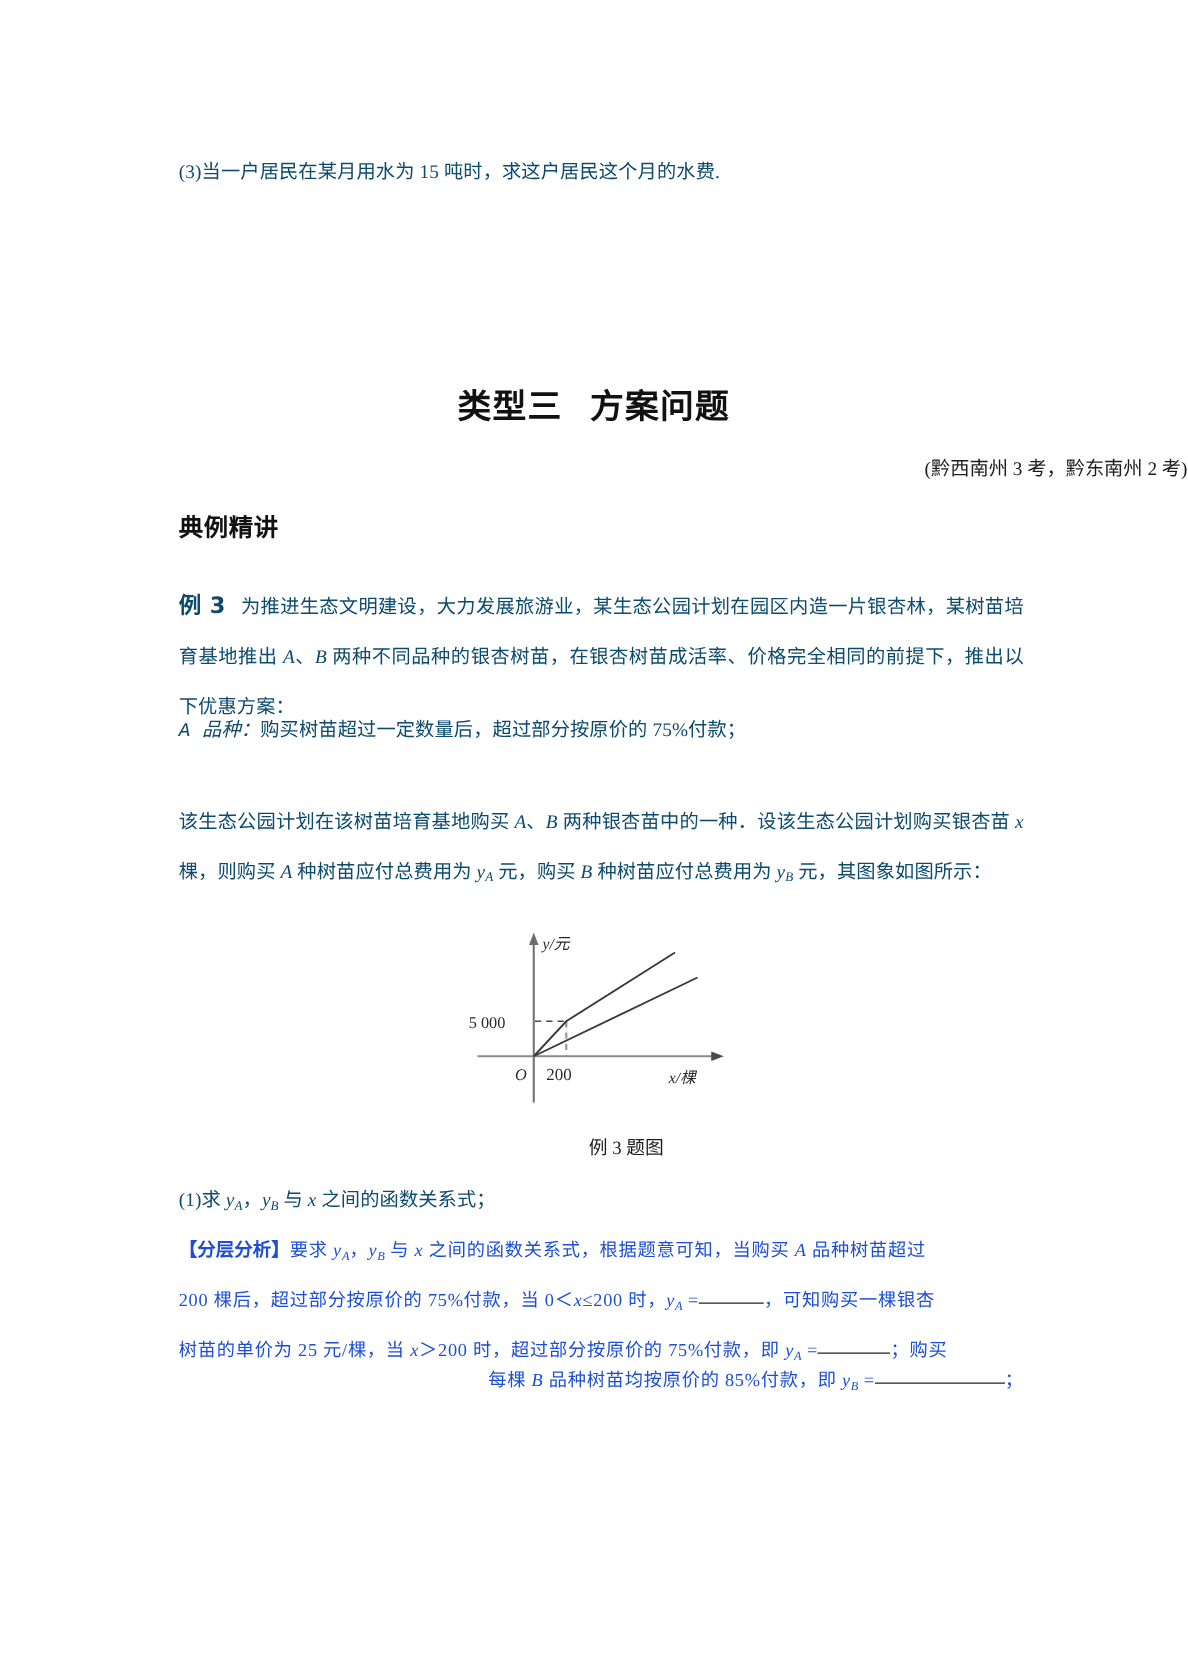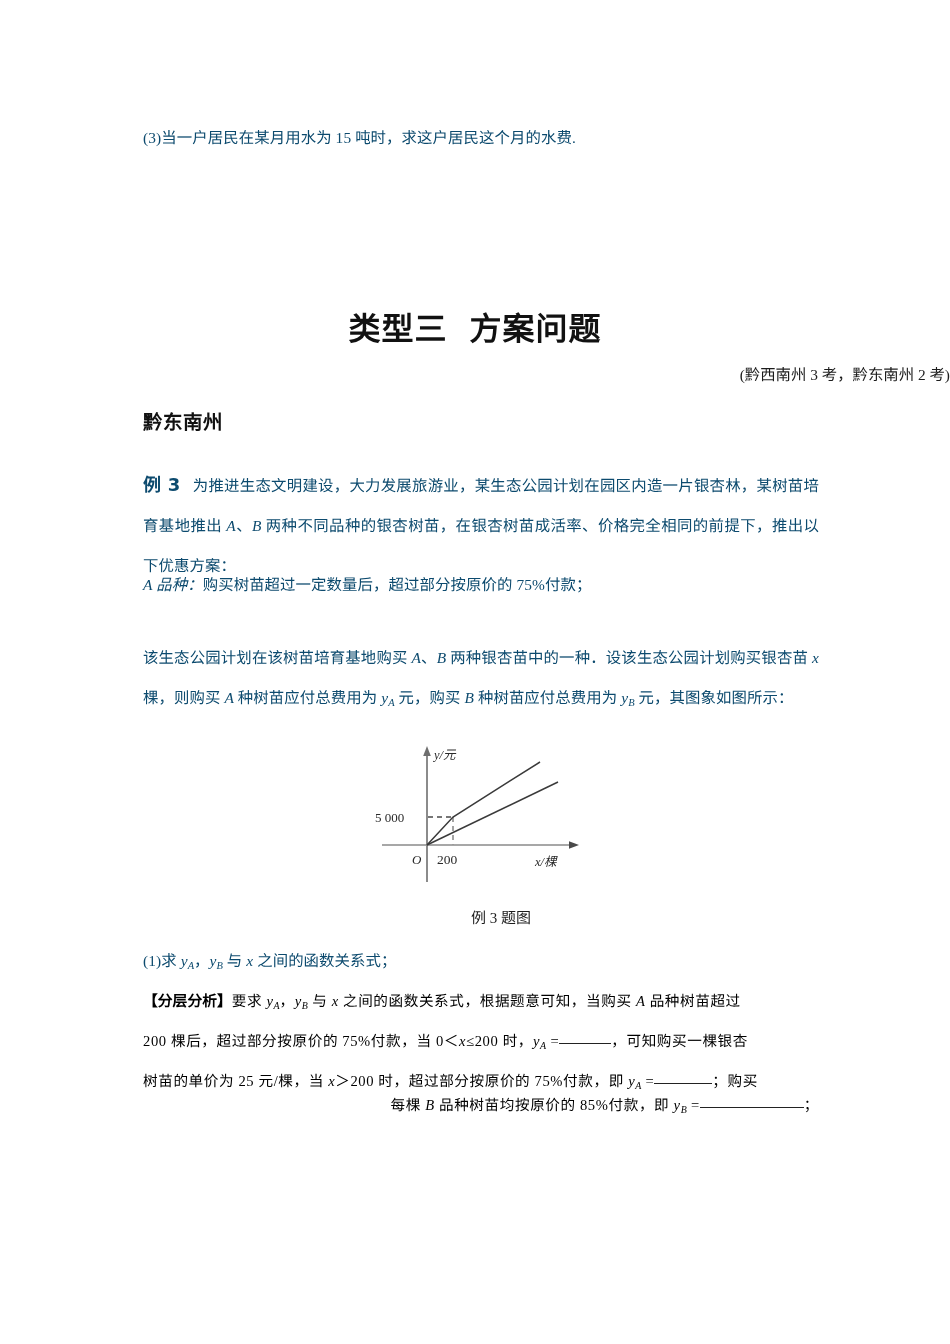--- a/index.html
+++ b/index.html
@@ -32,21 +32,21 @@
     font-size: 15.4px;
     line-height: 40px;
     letter-spacing: 0.1px;
     text-align: justify;
     text-justify: inter-ideograph;
     color: #0c4a6e;
   }
 
   .para.nojust { text-align: left; }
 
-  .it { font-style: italic; font-family: Liberation Serif, serif; }
+  .it { font-style: italic; font-family: Liberation Mono, monospace; }
   sub {
     font-size: 0.68em;
     font-style: italic;
     vertical-align: -0.28em;
     letter-spacing: 0;
   }
 
   
   #q3-line {
     top: 118px;
@@ -54,21 +54,21 @@
 
   
   #type-heading {
     position: absolute;
     left: 0;
     top: 303px;
     width: 950px;
     text-align: center;
     font-family: "DejaVu Sans", "Liberation Sans", sans-serif;
     font-weight: bold;
-    font-size: 32px;
+    font-size: 27px;
     letter-spacing: 1px;
     color: #111;
   }
   #type-heading .gap { display: inline-block; width: 22px; }
 
   #type-sub {
     position: absolute;
     left: 0;
     top: 362px;
     width: 950px;
@@ -123,21 +123,21 @@
 
   
   .analysis {
     position: absolute;
     left: 143px;
     width: 676px;
     font-size: 14.6px;
     line-height: 40px;
     text-align: justify;
     text-justify: inter-ideograph;
-    color: #000000;
+    color: #1d4ed8;
     letter-spacing: 0.6px;
   }
   #an1 { top: 981px; }
   #an2 { top: 1021px; }
   #an3 { top: 1061px; }
   #an4 { top: 1085px; text-align: right; }
 
   .an-head {
     font-weight: bold;
     font-family: "DejaVu Sans", "Liberation Sans", sans-serif;
@@ -155,21 +155,21 @@
 <div class="page">
 
   <div class="para nojust" id="q3-line">(3)当一户居民在某月用水为 15 吨时，求这户居民这个月的水费.</div>
 
   <div id="type-heading">
     <span>类型三</span><span class="gap"></span><span>方案问题</span>
   </div>
 
   <div id="type-sub">(黔西南州 3 考，黔东南州 2 考)</div>
 
-  <div id="section-title">黔东南州</div>
+  <div id="section-title">典例精讲</div>
 
   <div class="para" id="ex-p1">
     <span class="lbl-b">例 3</span>&nbsp;&nbsp;&nbsp;<span>为推进生态文明建设，大力发展旅游业，某生态公园计划在园区内造一片银杏林，某树苗培育基地推出 <i>A</i>、<i>B</i> 两种不同品种的银杏树苗，在银杏树苗成活率、价格完全相同的前提下，推出以下优惠方案：</span>
   </div>
 
   <div class="para nojust" id="ex-p3">
     <span class="it"><i>A</i> 品种：</span><span>购买树苗超过一定数量后，超过部分按原价的 75%付款；</span>
   </div>
 
 

